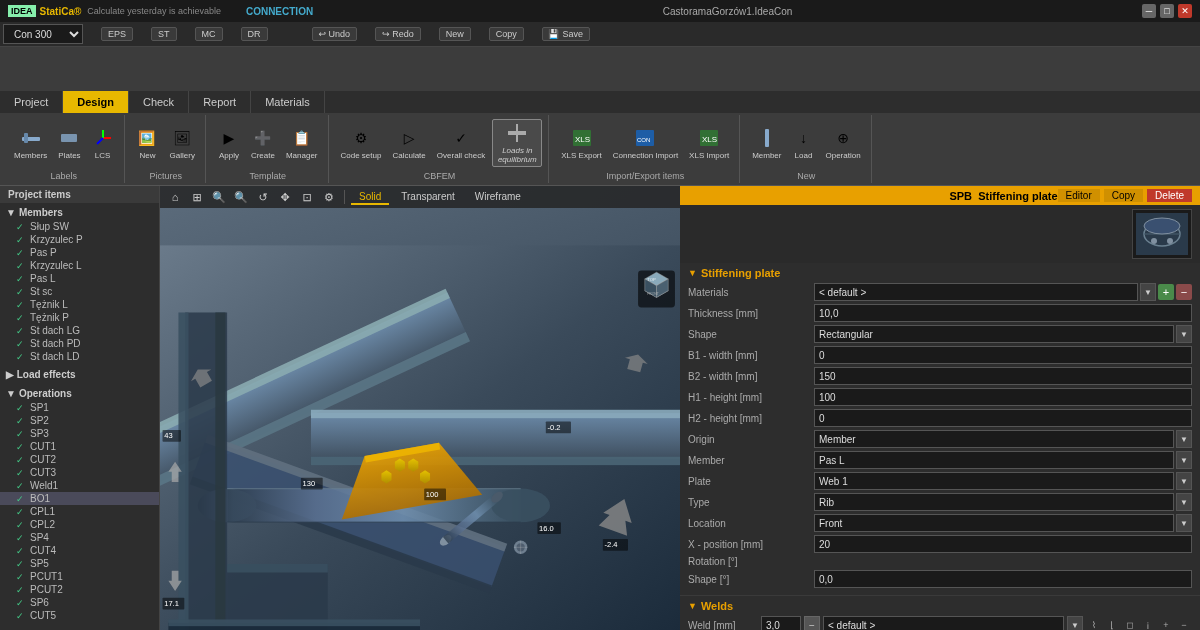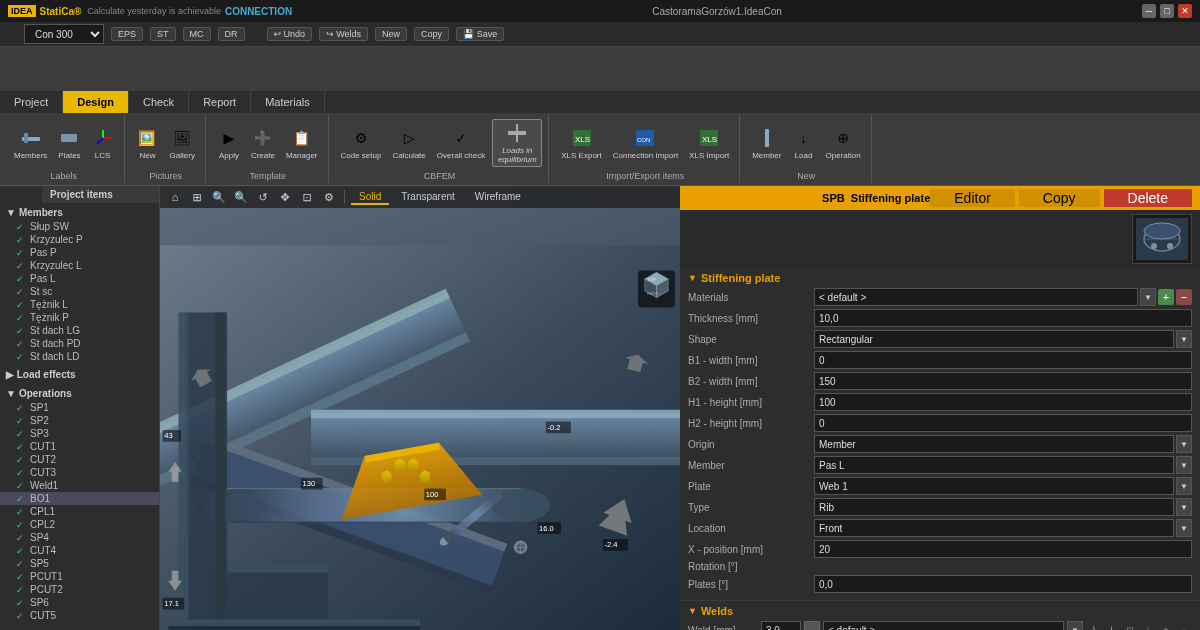--- a/index.html
+++ b/index.html
@@ -9,21 +9,21 @@
     #titlebar {
       height: 22px;
       background: #1a1a1a;
       display: flex;
       align-items: center;
       justify-content: space-between;
       padding: 0 8px;
       color: #ccc;
     }
     #titlebar .logo { display: flex; align-items: center; gap: 4px; }
-    #titlebar .logo .idea { background: #eab308; color: #000; font-weight: bold; font-size: 9px; padding: 1px 3px; }
+    #titlebar .logo .idea { background: #86efac; color: #000; font-weight: bold; font-size: 9px; padding: 1px 3px; }
     #titlebar .logo .statica { color: #e8b800; font-size: 10px; font-weight: bold; }
     #titlebar .logo .connection { color: #4ac; font-size: 10px; font-weight: bold; margin-left: 6px; }
     #titlebar .title-center { color: #aaa; font-size: 10px; }
     #titlebar .win-controls { display: flex; gap: 4px; }
     #titlebar .win-btn { width: 14px; height: 14px; border-radius: 2px; display: flex; align-items: center; justify-content: center; font-size: 9px; cursor: pointer; }
     #titlebar .win-min { background: #666; color: #fff; }
     #titlebar .win-max { background: #666; color: #fff; }
     #titlebar .win-close { background: #c0392b; color: #fff; }
 
     
@@ -147,24 +147,24 @@
       padding: 3px 8px;
       font-size: 11px;
       color: #000;
       font-weight: bold;
       display: flex;
       align-items: center;
       justify-content: flex-end;
     }
     #props-header .ph-actions { display: flex; gap: 4px; }
     #props-header .ph-btn {
-      padding: 1px 24px;
+      padding: 1px 8px;
       background: #d09000;
       border: none;
-      font-size: 14px;
+      font-size: 10px;
       cursor: pointer;
       color: #000;
       border-radius: 0;
     }
     #props-header .ph-btn.delete { background: #c0392b; color: #fff; }
 
     .props-section {
       padding: 4px 8px;
       border-bottom: 1px solid #3a3a3a;
     }
@@ -256,56 +256,56 @@
     }
 
     
     .panel-section-title {
       background: #3a3a3a;
       color: #ccc;
       font-size: 10px;
       padding: 3px 8px;
       font-weight: bold;
       cursor: pointer;
-      display: flex; align-items: center; gap: 4px; margin-left: 42px;
+      display: flex; align-items: center; gap: 4px;
     }
 
     
     #con-dropdown {
       background: #1a1a1a;
       border: 1px solid #555;
       color: #ddd;
       font-size: 10px;
       padding: 2px 6px;
       height: 20px;
       width: 80px;
     }
 
     #quick-access {
-      display: flex; align-items: center; gap: 7px;
-      padding: 2px 24px;
+      display: flex; align-items: center; gap: 18px;
+      padding: 2px 3px;
       background: #2a2a2a;
       border-bottom: 1px solid #444;
     }
     .qa-btn {
       padding: 1px 6px; font-size: 9px; color: #ccc;
       cursor: pointer; border-radius: 2px; background: #3a3a3a;
       border: 1px solid #555;
     }
 
   </style>
 </head>
 <body>
 
 <div id="titlebar">
   <div class="logo">
     <span class="idea">IDEA</span>
     <span class="statica">StatiCa®</span>
     <span style="color:#888;font-size:9px;margin-left:2px;">Calculate yesterday is achievable</span>
-    <span class="connection" style="margin-left:0;">CONNECTION</span>
+    <span class="connection" style="margin-left:21px;">CONNECTION</span>
   </div>
   <div class="title-center">CastoramaGorzów1.IdeaCon</div>
   <div class="win-controls">
     <div class="win-btn win-min">─</div>
     <div class="win-btn win-max">□</div>
     <div class="win-btn win-close">✕</div>
   </div>
 </div>
 
 <div id="ribbon">
@@ -314,21 +314,21 @@
     <select id="con-dropdown">
       <option>Con 300</option>
       <option>Con 301</option>
     </select>
     <span class="qa-btn">EPS</span>
     <span class="qa-btn">ST</span>
     <span class="qa-btn">MC</span>
     <span class="qa-btn">DR</span>
     <span style="margin-left:8px;"></span>
     <span class="qa-btn">↩ Undo</span>
-    <span class="qa-btn">↪ Welds</span>
+    <span class="qa-btn">↪ Redo</span>
     <span class="qa-btn">New</span>
     <span class="qa-btn">Copy</span>
     <span class="qa-btn">💾 Save</span>
   </div>
 
   <div id="ribbon-tabs">
     <div class="ribbon-tab">Project</div>
     <div class="ribbon-tab active">Design</div>
     <div class="ribbon-tab">Check</div>
     <div class="ribbon-tab">Report</div>
@@ -917,21 +917,21 @@
       <div class="prop-row">
         <div class="prop-label">X - position [mm]</div>
         <input class="prop-input" value="20" style="">
       </div>
 
       <div class="prop-row">
         <div class="prop-label">Rotation [°]</div>
       </div>
 
       <div class="prop-row">
-        <div class="prop-label">Plates [°]</div>
+        <div class="prop-label">Shape [°]</div>
         <input class="prop-input" value="0,0" style="">
       </div>
     </div>
 
     <div class="props-section">
       <div class="props-section-header">
         <span class="arrow">▼</span>
         <span>Welds</span>
       </div>
       <div class="weld-row">

